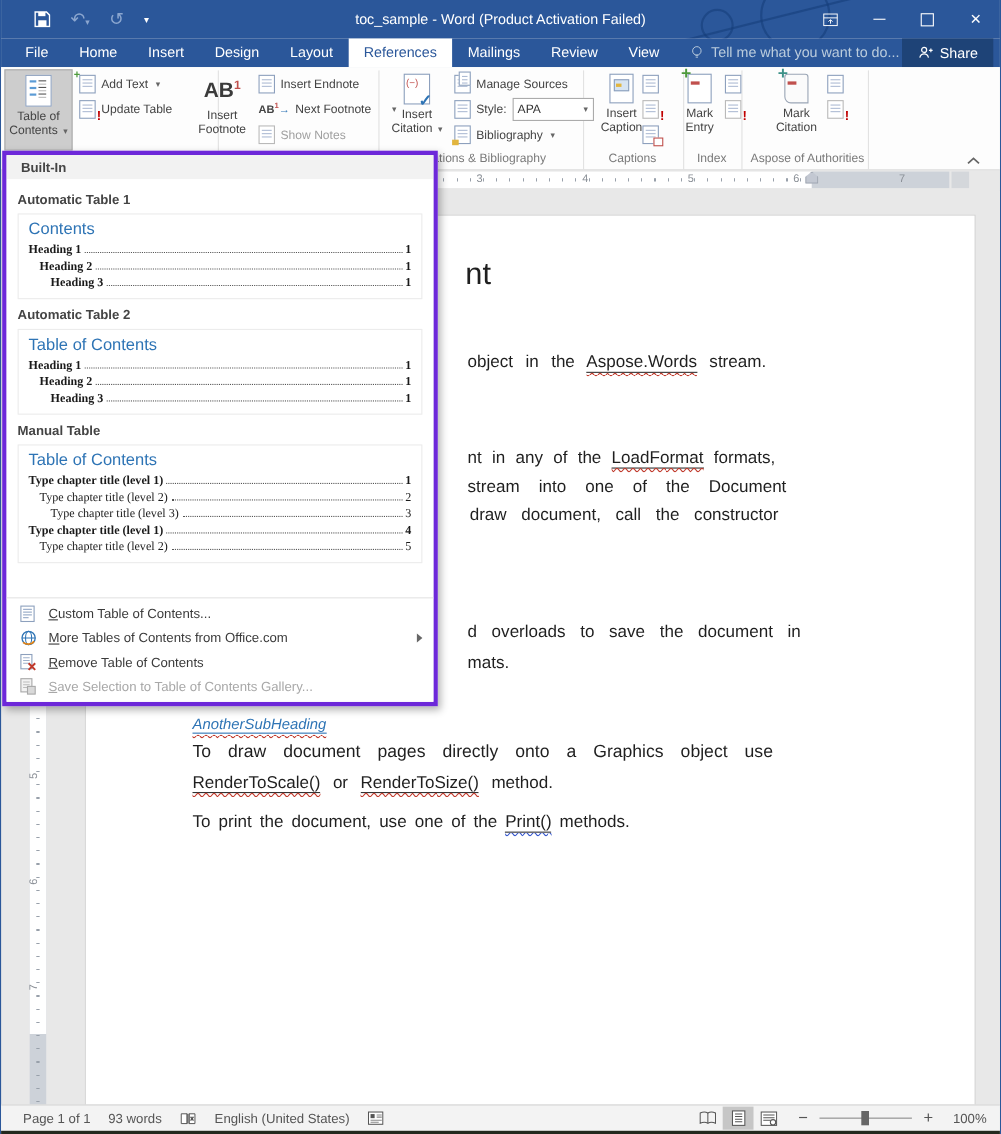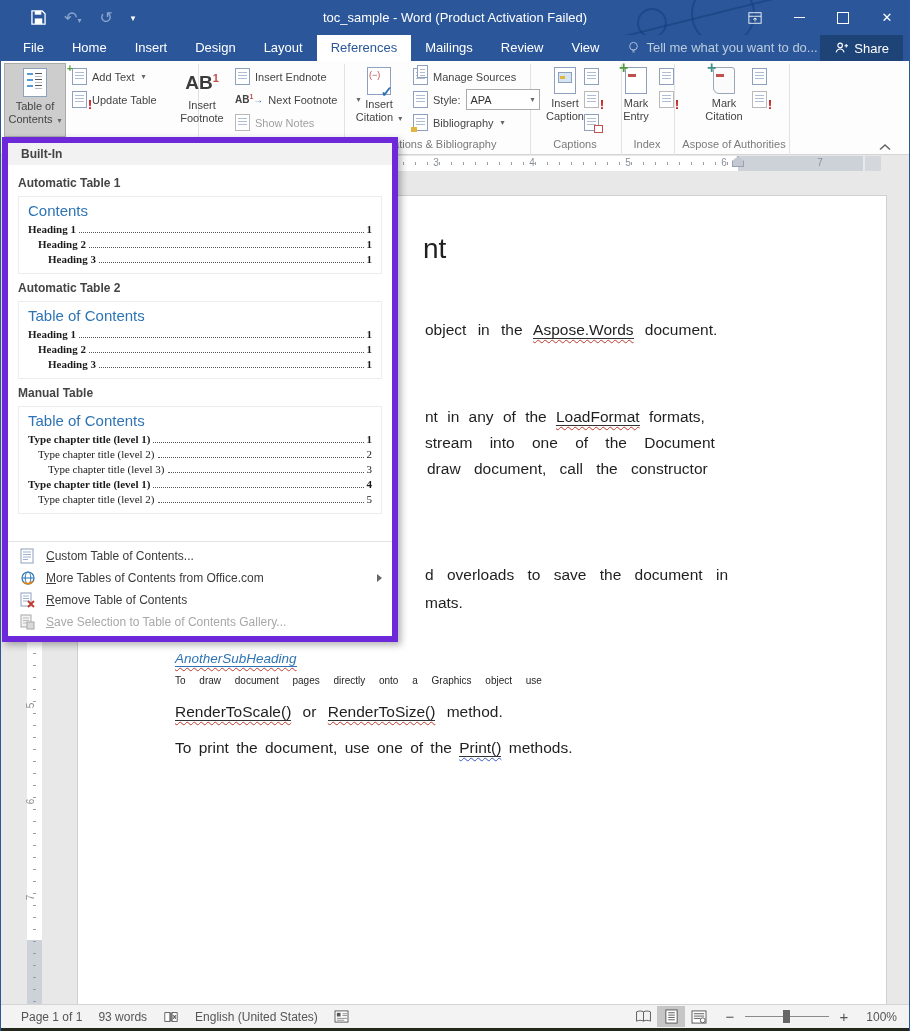--- a/index.html
+++ b/index.html
@@ -59,21 +59,21 @@
   .vr-white{position:absolute;left:0;width:15px;top:95px;bottom:65px;background:#fff;}
   .vr-ticks{position:absolute;left:6px;width:3px;top:0;bottom:0;background-image:repeating-linear-gradient(to bottom,#98a0aa 0 1px,transparent 1px 12px);}
   .vr-num{position:absolute;left:1px;font-size:10px;color:#8a8f96;transform:rotate(-90deg);}
   .page{position:absolute;left:52px;top:22px;width:810px;bottom:-5px;background:#fff;border:1px solid #d0d0d0;box-sizing:border-box;}
   .docline{position:absolute;font-size:15.5px;color:#1f1f1f;white-space:nowrap;}
   .u-red{border-bottom:1px solid #333;text-decoration:underline wavy #c0392b 1px;text-underline-offset:4px;}
   .u-blue{border-bottom:1px solid #333;text-decoration:underline wavy #3355cc 1px;text-underline-offset:4px;}
   .head-link{color:#2e74b5;font-style:italic;border-bottom:1px solid #2e74b5;
              text-decoration:underline wavy #c0392b 1px;text-underline-offset:4px;}
   
-  .dropdown{position:absolute;left:1px;top:137px;width:396px;height:505px;background:#fff;border:6px solid #6d28d9;
+  .dropdown{position:absolute;left:1px;top:137px;width:396px;height:505px;background:#fff;border:4px solid #6d28d9;
             box-shadow:3px 3px 7px rgba(0,0,0,.3);z-index:50;box-sizing:border-box;}
   .dd-header{height:22px;line-height:22px;background:#f2f2f2;font-weight:bold;font-size:12px;color:#444;padding-left:13px;}
   .dd-gallery{position:absolute;left:0;right:0;top:22px;bottom:95px;overflow:hidden;background:#fff;padding:4px 10px 0 10px;}
   .g-label{font-weight:bold;font-size:12px;color:#444;margin:7px 0 6px 0;}
   .g-preview{border:1px solid #ececec;background:#fff;padding:5px 9px 6px 9px;}
   .g-title{font-size:15px;color:#2e74b5;margin-bottom:3px;}
   .g-row{display:flex;align-items:baseline;font-family:"Liberation Serif",serif;font-size:11px;color:#1a1a1a;line-height:15px;font-weight:bold;}
   .g-row .leader{flex:1;border-bottom:1px dotted #555;margin:0 3px;height:9px;}
   .g-row .pagenum{flex:none;}
   .dd-menu{position:absolute;left:0;right:0;bottom:0;height:95px;border-top:1px solid #e3e3e3;background:#fff;padding-top:3px;box-sizing:border-box;}
@@ -324,28 +324,28 @@
       <div class="vr-white"></div>
         <div class="vr-ticks"></div>
         <div id="vr-nums">
           <span class="vr-num" style="top: 527px;">5</span>
           <span class="vr-num" style="top: 623px;">6</span>
           <span class="vr-num" style="top: 719px;">7</span>
         </div>
     </div>
     <div id="doclines">
         <div class="docline" style="left: 398px; top: 60px; font-size: 28px; word-spacing: 0px;"><span>nt</span></div>
-        <div class="docline" style="left: 400px; top: 148px; font-size: 15.5px; word-spacing: 7px;"><span>object in the </span><span class="u-red">Aspose.Words</span><span> document.</span></div>
+        <div class="docline" style="left: 400px; top: 148px; font-size: 15.5px; word-spacing: 7px;"><span>object in the </span><span class="u-red">Aspose.Words</span><span> stream.</span></div>
         <div class="docline" style="left: 400px; top: 235px; font-size: 15.5px; word-spacing: 5px;"><span>nt in any of the </span><span class="u-red">LoadFormat</span><span> formats,</span></div>
         <div class="docline" style="left: 400px; top: 261px; font-size: 15.5px; word-spacing: 13px;"><span>stream into one of the Document</span></div>
         <div class="docline" style="left: 402px; top: 287px; font-size: 15.5px; word-spacing: 9px;"><span>draw document, call the constructor</span></div>
         <div class="docline" style="left: 400px; top: 393px; font-size: 15.5px; word-spacing: 9px;"><span>d overloads to save the document in</span></div>
         <div class="docline" style="left: 400px; top: 421px; font-size: 15.5px; word-spacing: 0px;"><span>mats.</span></div>
         <div class="docline" style="left: 150px; top: 478px; font-size: 13.5px; word-spacing: 0px;"><span class="head-link">AnotherSubHeading</span></div>
-        <div class="docline" style="left: 150px; top: 502px; font-size: 10px; word-spacing: 11px;"><span>To draw document pages directly onto a Graphics object use</span></div>
+        <div class="docline" style="left: 150px; top: 502px; font-size: 16px; word-spacing: 11px;"><span>To draw document pages directly onto a Graphics object use</span></div>
         <div class="docline" style="left: 150px; top: 530px; font-size: 15.5px; word-spacing: 7px;"><span class="u-red">RenderToScale()</span><span> or </span><span class="u-red">RenderToSize()</span><span> method.</span></div>
         <div class="docline" style="left: 150px; top: 566px; font-size: 15.5px; word-spacing: 3px;"><span>To print the document, use one of the </span><span class="u-blue">Print()</span><span> methods.</span></div>
       </div>
   </div>
 
   <div class="dropdown">
     <div class="dd-header">Built-In</div>
     <div class="dd-gallery" id="dd-gallery">
         <div class="g-label">Automatic Table 1</div>
         <div class="g-preview">

